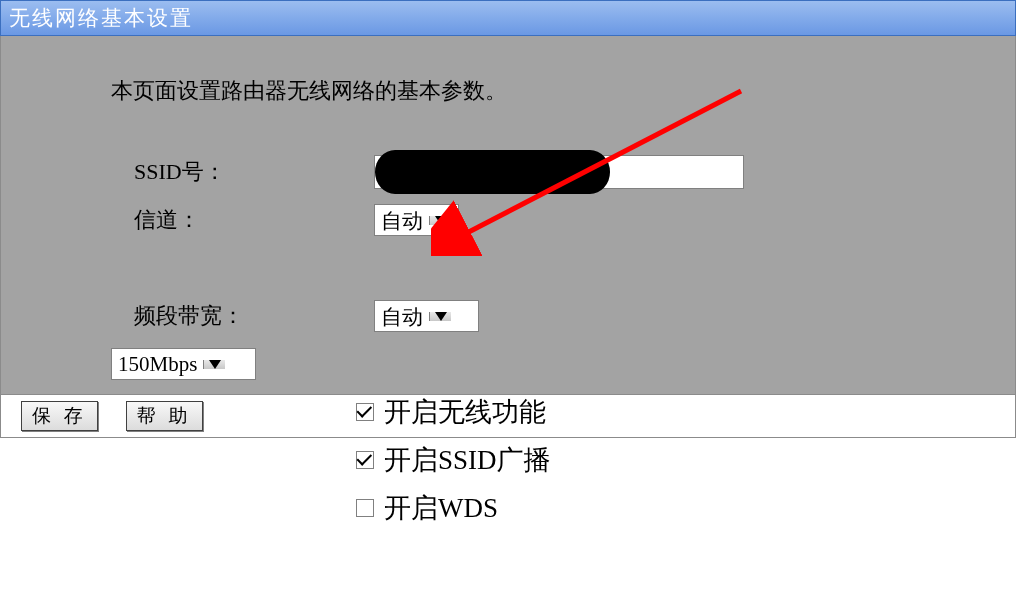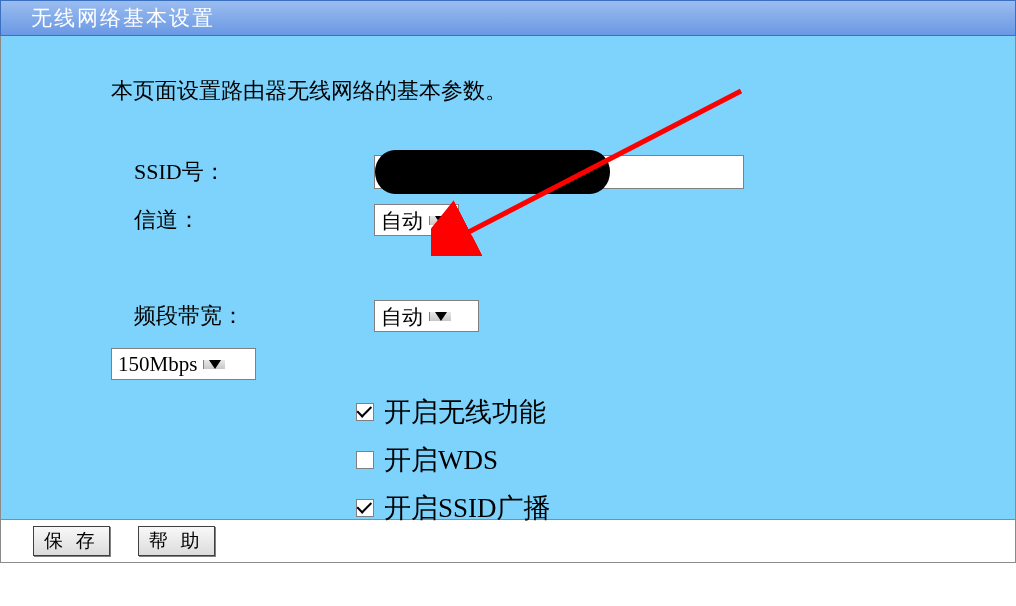--- a/index.html
+++ b/index.html
@@ -11,35 +11,35 @@
     background: #fff;
     color: #000;
     width: 1016px;
     height: 606px;
   }
   .window { width: 1016px; height: 606px; position: relative; }
   .titlebar {
     height: 36px;
     background: linear-gradient(to bottom, #9bbdf0 0%, #6a98e4 100%);
     border: 1px solid #3b6fbf;
-    padding: 4px 30px;
+    padding: 4px 8px;
     color: #fff;
     font-size: 21px;
     letter-spacing: 2px;
     display: flex;
     align-items: center;
   }
   .content {
     position: relative;
     padding: 40px 0 16px 0;
     border-left: 1px solid #8b8b8b;
     border-right: 1px solid #8b8b8b;
     border-bottom: 1px solid #8b8b8b;
-    height: 484px;
-    background: #7dd3fc;
+    height: 359px;
+    background: #a3a3a3;
   }
   .desc {
     font-size: 22px;
     margin-left: 110px;
     margin-bottom: 42px;
   }
   .row { display:flex; align-items:center; margin-left:110px; height:48px; }
   .lbl { width: 240px; font-size: 22px; margin-left: 23px; }
   .textbox {
     width: 370px; height: 34px;
@@ -77,21 +77,21 @@
     border-left:2px solid #000; border-bottom:2px solid #000;
     transform: rotate(-45deg) translate(1px,-2px);
   }
   .footer {
     height: 44px;
     border: 1px solid #8b8b8b;
     border-top: 1px solid #8b8b8b;
     margin-top: -1px;
     background:#fff;
     display:flex; align-items:center;
-    padding-left: 32px;
+    padding-left: 20px;
     gap: 28px;
   }
   .btn2d {
     min-width: 72px; height: 30px;
     border: 1px solid #404040;
     background: linear-gradient(to bottom,#f8f8f8,#dcdcdc);
     font-size: 19px;
     padding: 0 10px;
     display:inline-flex; align-items:center; justify-content:center;
     letter-spacing: 4px;
@@ -147,26 +147,26 @@
             <div class="tri"></div>
           </div>
       </div>
     </div>
 
     <div class="cbrow">
       <span class="cb checked"></span>
       <span>开启无线功能</span>
     </div>
     <div class="cbrow">
+      <span class="cb checked"></span>
+      <span>开启SSID广播</span>
+    </div>
+    <div class="cbrow">
       <span class="cb"></span>
       <span>开启WDS</span>
-    </div>
-    <div class="cbrow">
-      <span class="cb checked"></span>
-      <span>开启SSID广播</span>
     </div>
 
     <svg class="arrow" width="330" height="170">
       <defs>
         <marker id="ah" markerWidth="16" markerHeight="14" refX="2" refY="7" orient="auto">
           <polygon points="0,0 16,7 0,14" fill="#ff0000"></polygon>
         </marker>
       </defs>
       <line x1="310" y1="5" x2="30" y2="150" stroke="#ff0000" stroke-width="5" marker-end="url(#ah)"></line>
     </svg>

